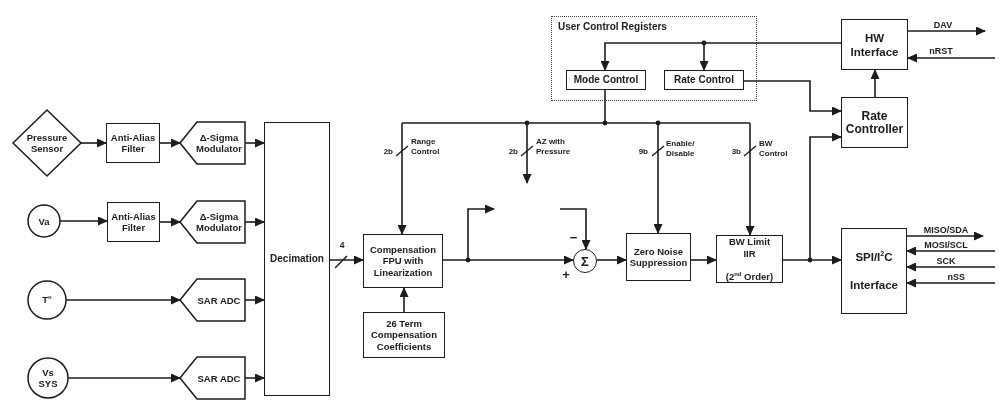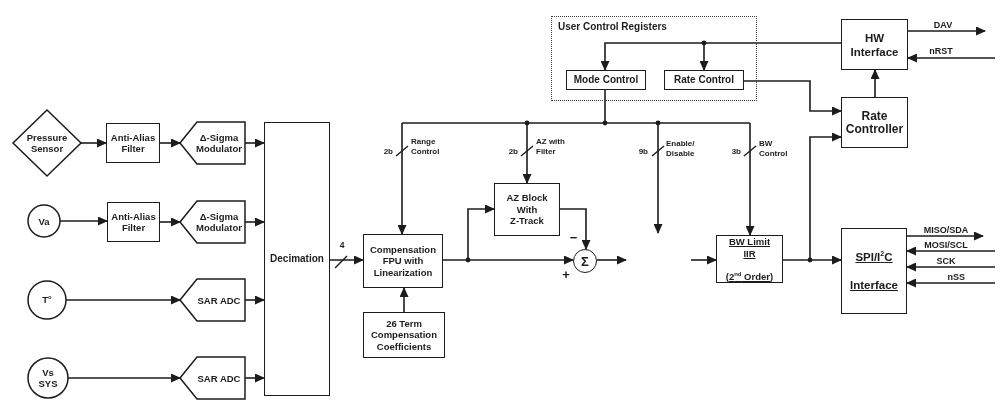--- a/index.html
+++ b/index.html
@@ -6,21 +6,21 @@
   #stage{
     position:relative;width:1000px;height:412px;background:#ffffff;overflow:hidden;
     font-family:"Liberation Sans", sans-serif;color:#1c1c1c;
   }
   #wires{position:absolute;left:0;top:0;width:1000px;height:412px;}
   .box{
     position:absolute;box-sizing:border-box;border:1.5px solid #1c1c1c;background:#ffffff;
     display:flex;align-items:center;justify-content:center;text-align:center;
     font-size:9.5px;line-height:11.5px;font-weight:bold;white-space:pre-line;
   }
-  .box .stack{width:100%;text-decoration:underline;}
+  .box .stack{width:100%;}
   .big{font-size:11.5px;line-height:14px;}
   .med{font-size:12px;line-height:13px;}
   .ctl{font-size:10px;line-height:12px;}
   .dashedbox{
     position:absolute;box-sizing:border-box;border:1.3px dotted #3a3a3a;background:transparent;
   }
   .dashedbox .title{
     position:absolute;left:6px;top:4px;font-size:10px;font-weight:bold;white-space:nowrap;
   }
   .shapelbl{
@@ -145,23 +145,22 @@
 Filter</div>
   <div class="box" style="left:107px;top:202px;width:53px;height:40px;">Anti-Alias
 Filter</div>
   <div class="box ctl" style="left:264px;top:122px;width:66px;height:274px;">Decimation</div>
   <div class="box" style="left:363px;top:234px;width:80px;height:54px;">Compensation
 FPU with
 Linearization</div>
   <div class="box" style="left:363px;top:312px;width:82px;height:46px;">26 Term
 Compensation
 Coefficients</div>
-  <div class="box" style="left:494px;top:183px;width:66px;height:53px;">AZ Block
-With
-Z-Track</div>
+  <div class="box" style="left:626px;top:233px;width:65px;height:48px;">Zero Noise
+Suppression</div>
   <div class="box" style="left:716px;top:235px;width:67px;height:48px;">
     <div class="stack">
       <div>BW Limit
 IIR</div>
       <div><span>(2</span><sup>nd</sup><span> Order)</span></div>
     </div>
   </div>
   <div class="box big" style="left:841px;top:228px;width:66px;height:86px;">
     <div class="stack">
       <div><span>SPI/I</span><sup>2</sup><span>C</span></div>
@@ -183,21 +182,21 @@
   <div class="lbl sign" style="left:566px;top:231px;width:15px;">−</div>
   <div class="lbl sign" style="left:558px;top:268px;width:16px;">+</div>
 
   <div class="lbl buswidth" style="left:334px;top:240px;width:16px;">4</div>
 
   <div class="lbl bits" style="left:378px;top:147px;width:15px;">2b</div>
   <div class="lbl tap" style="left:411px;top:137px;width:42px;">Range
 Control</div>
   <div class="lbl bits" style="left:503px;top:147px;width:15px;">2b</div>
   <div class="lbl tap" style="left:536px;top:137px;width:42px;">AZ with
-Filter</div>
+Pressure</div>
   <div class="lbl bits" style="left:633px;top:147px;width:15px;">9b</div>
   <div class="lbl tap" style="left:666px;top:139px;width:42px;">Enable/
 Disable</div>
   <div class="lbl bits" style="left:726px;top:147px;width:15px;">3b</div>
   <div class="lbl tap" style="left:759px;top:139px;width:42px;">BW
 Control</div>
 
   <div class="lbl sig" style="left:920px;top:20px;width:46px;">DAV</div>
   <div class="lbl sig" style="left:918px;top:46px;width:46px;">nRST</div>
   <div class="lbl sig" style="left:915px;top:225px;width:62px;">MISO/SDA</div>

